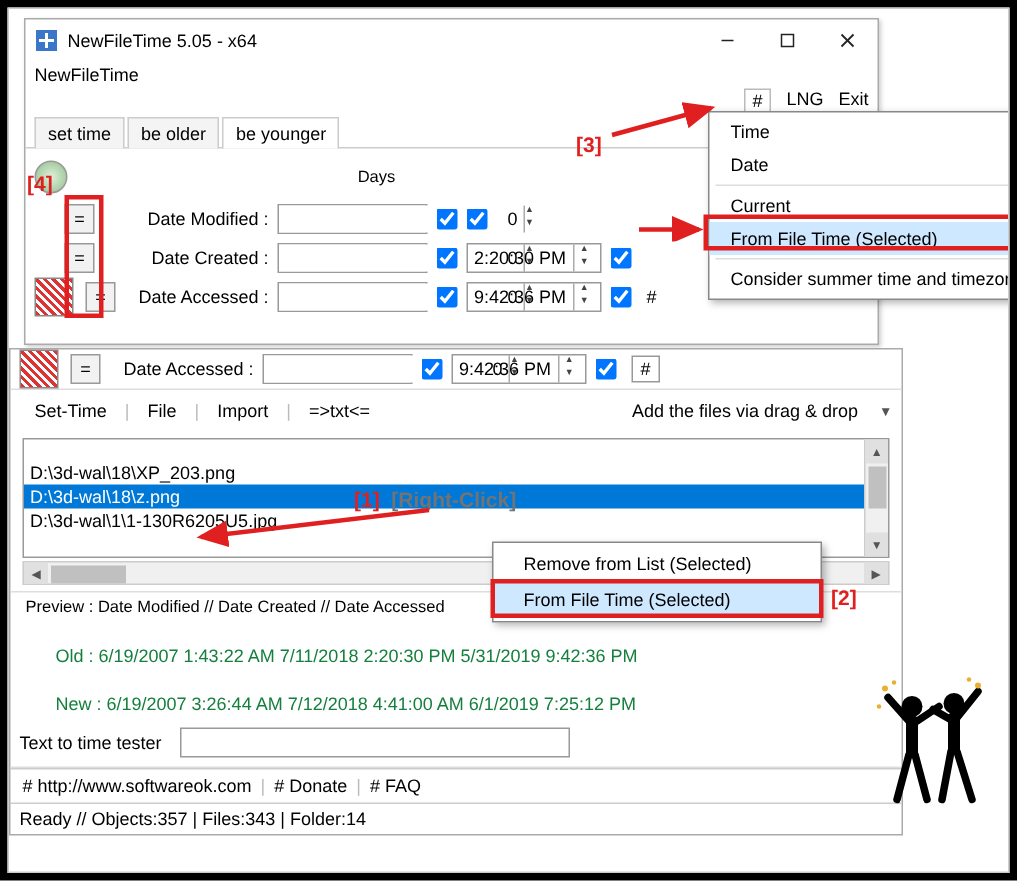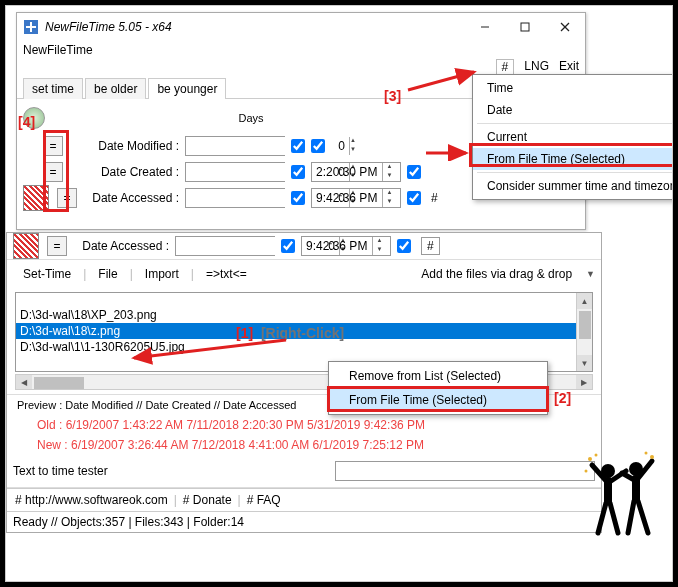--- a/index.html
+++ b/index.html
@@ -1,20 +1,20 @@
 <!DOCTYPE html>
 <html><head>
 <meta charset="utf-8">
 <style>
   * { box-sizing: border-box; margin: 0; padding: 0; }
   body { font-family: "Segoe UI", Tahoma, sans-serif; font-size: 12px; background: #000; color: #000; position: relative; width: 678px; height: 587px; overflow: hidden; }
   .canvas { position: absolute; left: 5px; top: 5px; width: 668px; height: 577px; background: #fff; overflow: hidden; border: 1px solid #ccc;}
   
   .win { position: absolute; background: #fff; border: 1px solid #aaa; box-shadow: 1px 1px 3px rgba(0,0,0,0.2);}
-  .titlebar { display: flex; align-items: center; height: 28px; padding: 0 0 0 6px; font-size: 12px; font-style: italic; }
+  .titlebar { display: flex; align-items: center; height: 28px; padding: 0 0 0 6px; font-size: 12px; }
   .titlebar .spacer { flex: 1; }
   .winbtn { width: 40px; height: 28px; display: flex; align-items: center; justify-content: center; font-family: inherit; }
   .icon-app { width: 16px; height: 16px; margin-right: 6px; display:inline-flex; align-items:center; justify-content:center; }
   .menubar { display: flex; padding: 2px 6px; font-size: 12px; text-align: center; }
   .menubar .ml { margin-right: 8px; }
   .toprow { display: flex; justify-content: flex-end; padding: 0 6px 2px 6px; gap: 10px; font-size: 12px; }
   .tabs { display: flex; gap: 2px; padding: 0 6px; border-bottom: 1px solid #ccc; }
   .tab { padding: 3px 8px; border: 1px solid #ccc; border-bottom: none; background: #f4f4f4; position: relative; top: 1px; cursor: default;}
   .tab.active { background: #fff; }
   .panel { padding: 6px; }
@@ -56,23 +56,23 @@
   .hscroll { height:16px; margin: 2px 8px 4px 8px; background:#f0f0f0; border:1px solid #ccc; display:flex;}
   .hscroll .hbtn { width:16px; display:flex;align-items:center;justify-content:center;font-size:8px;color:#555;background:#e0e0e0;}
   .hscroll .htrack { flex:1; position:relative;}
   .hscroll .hthumb { position:absolute; left:2px; top:2px; height:12px; width:50px; background:#c0c0c0;}
 
   .ctxmenu { position:absolute; background:#fff; border:1px solid #888; box-shadow:2px 2px 5px rgba(0,0,0,0.3); font-size:12px; padding:2px 0;}
   .ctxmenu .citem { padding:5px 20px; white-space:nowrap;}
   .ctxmenu .citem.hl { background:#cde8ff;}
 
   .previewrow { padding: 4px 10px; font-size:11px; }
-  .grayline { color:#ef4444; padding: 3px 10px 3px 30px; font-size:12px;}
+  .grayline { color:#15803d; padding: 3px 10px 3px 30px; font-size:12px;margin-top:12px;}
   .footer { border-top:1px solid #ccc; padding: 4px 8px; font-size:12px; display:flex; gap:4px;}
-  .testerline { display:flex; align-items:center; justify-content:space-between; padding:6px; gap:12px;}
+  .testerline { display:flex; align-items:center; justify-content:flex-start; padding:6px; gap:12px;}
   .testerline input { width: 260px; height:20px; border:1px solid #999; padding:0 4px; font-size:12px;}
   .dancers { position:absolute; right:10px; bottom:30px; width:80px; height:100px; }
 </style>
 </head>
 <body>
 
 <div class="canvas">
 
   <div class="win" style="left:10px; top:6px; width:570px; height:218px;">
     <div class="titlebar">

